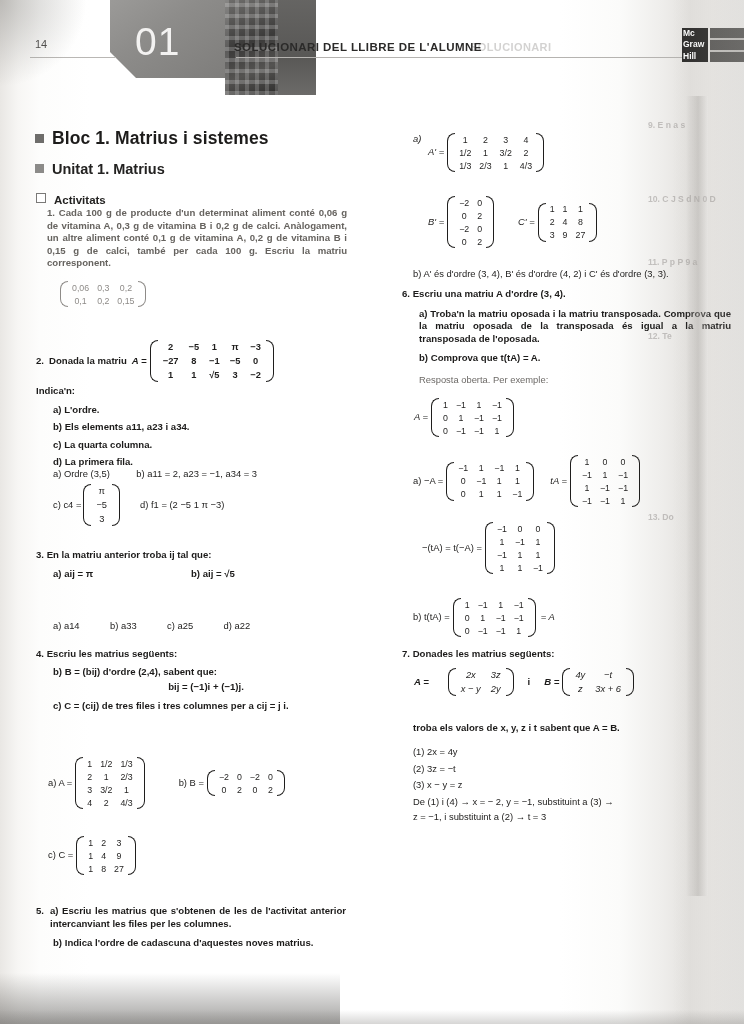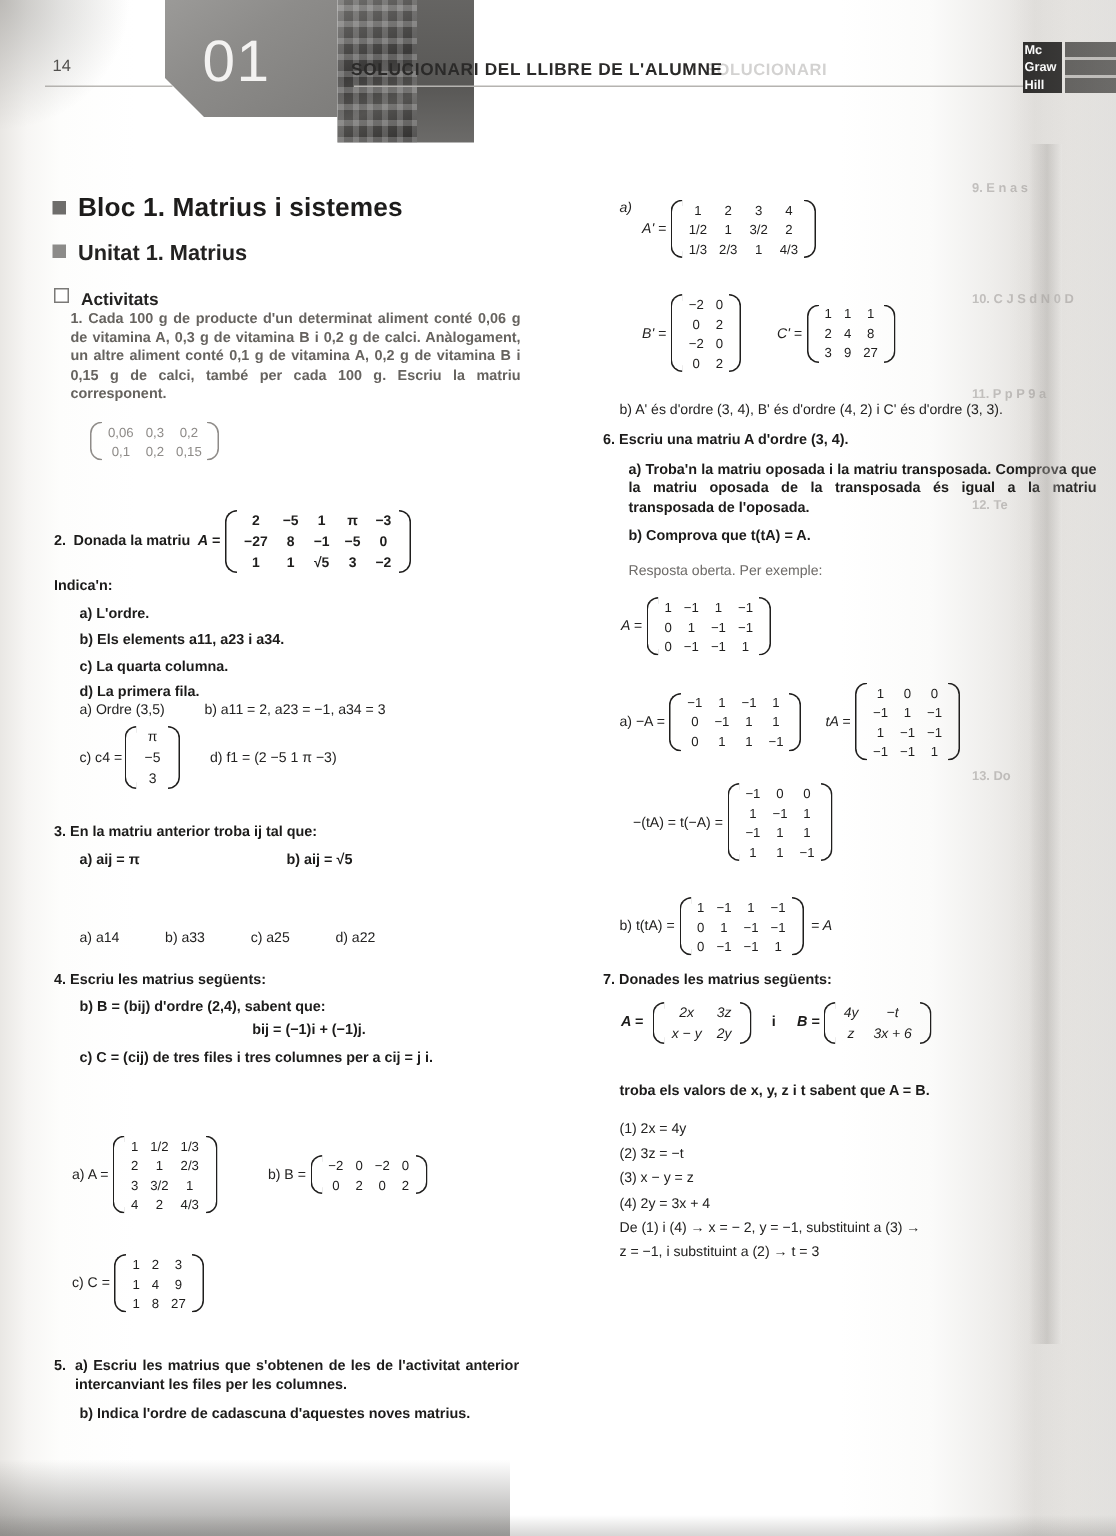--- a/index.html
+++ b/index.html
@@ -661,21 +661,21 @@
 
     <div class="blk" style="left:2px;top:648px;width:330px;">
       <div class="q">
         <span class="qnum">7.</span>
         <span>Donades les matrius següents:</span>
       </div>
     </div>
 
     <div class="blk" style="left:14px;top:668px;display:flex;align-items:center;">
       <span class="q" style="font-style:italic;">A =</span>
-      <span class="mat" style="margin-left:6px;">
+      <span class="mat" style="margin-left:19px;">
         <span class="par l"></span>
         <table>
             <tbody>
           <tr>
                 <td style="font-style:italic;">2x</td>
                 <td style="font-style:italic;">3z</td>
               </tr>
           <tr>
                 <td style="font-style:italic;">x − y</td>
                 <td style="font-style:italic;">2y</td>
@@ -705,21 +705,20 @@
     </div>
 
     <div class="blk" style="left:13px;top:722px;width:320px;">
       <div class="q">troba els valors de x, y, z i t sabent que A = B.</div>
     </div>
 
     <div class="blk" style="left:13px;top:742px;width:320px;">
       <div class="ans" style="margin-top:4px;">(1)  2x = 4y</div>
       <div class="ans" style="margin-top:4px;">(2)  3z = −t</div>
       <div class="ans" style="margin-top:4px;">(3)  x − y = z</div>
-      <div class="ans" style="margin-top:4px;">(4)  2y = 3x + 4</div>
       <div class="ans" style="margin-top:4px;">De (1) i (4) → x = − 2, y = −1, substituint a (3) →</div>
       <div class="ans" style="margin-top:3px;">z = −1, i substituint a (2) → t = 3</div>
     </div>
   </div>
 
   <div class="ghost-col">
     <div style="margin-top:8px;">9.  E
 n
 a
 

